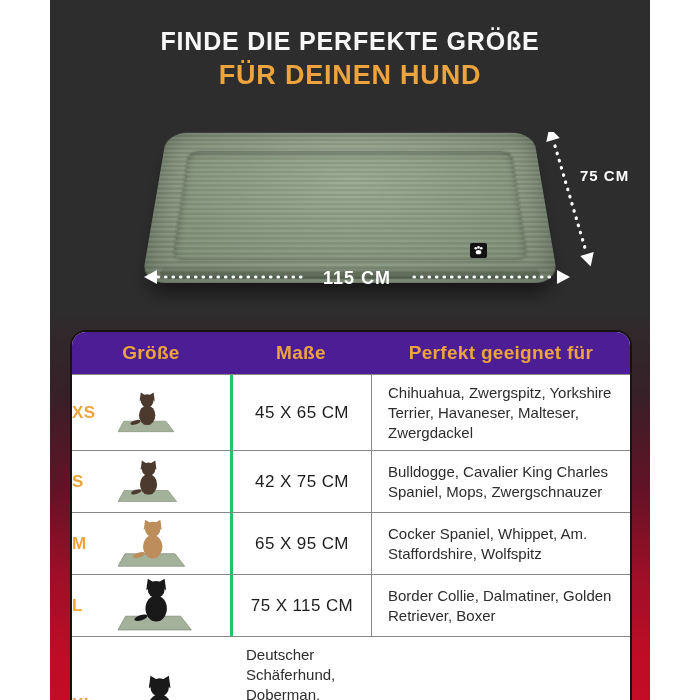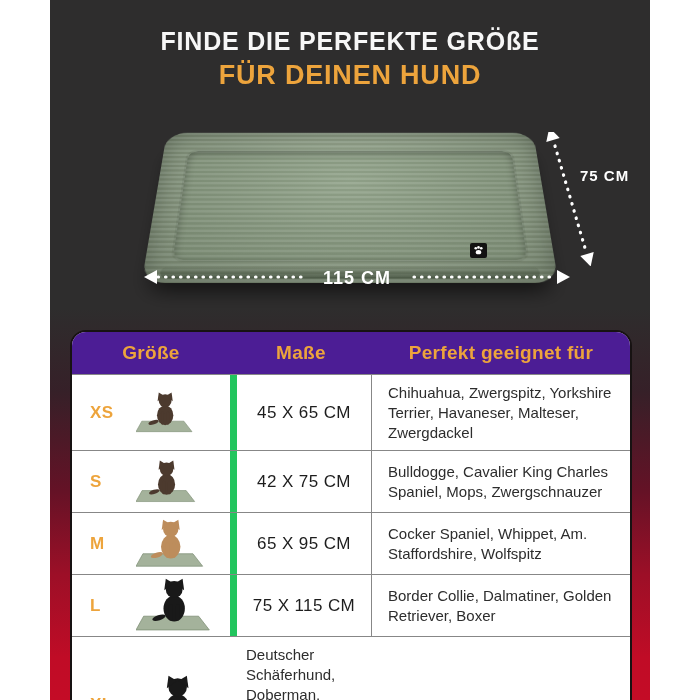--- a/index.html
+++ b/index.html
@@ -35,24 +35,24 @@
   .dim-h{position:absolute;left:488px;top:132px;width:64px;height:134px;}
   .lab-h{position:absolute;left:530px;top:167px;color:#fff;font-size:15px;font-weight:700;letter-spacing:1px;white-space:nowrap;}
   
   .sizetable{position:absolute;left:20px;top:330px;width:562px;border-radius:16px;overflow:hidden;
     border:2px solid #171212;background:#ffffff;box-sizing:border-box;}
   .thead{display:grid;grid-template-columns:158px 142px 1fr;height:42px;background:#4c1d95;align-items:center;}
   .thead .hc{color:#eda43c;font-size:19px;font-weight:700;text-align:center;letter-spacing:.3px;}
   .trow{display:grid;grid-template-columns:158px 142px 1fr;border-top:1px solid #878787;background:#fff;}
   .trow{min-height:61px;}
   .trow.r4{min-height:66px;}
-  .c1{display:flex;align-items:center;justify-content:flex-start;padding-left:18px;gap:12px;}
+  .c1{display:flex;align-items:center;justify-content:flex-start;gap:12px;}
   .size{color:#eda43c;font-size:17px;font-weight:800;width:34px;letter-spacing:.5px;}
   .c2{display:flex;align-items:center;justify-content:center;color:#1d1d1d;font-size:17px;letter-spacing:.4px;
-    border-left:7px solid #22c55e;border-right:1px solid #878787;}
+    border-left:3px solid #22c55e;border-right:1px solid #878787;}
   .c3{display:flex;align-items:center;color:#2d2d2d;font-size:15px;line-height:1.32;padding:8px 14px 8px 16px;}
   .dogsvg{display:block;}
   .r0 .dogsvg{height:42px;} .r1 .dogsvg{height:44px;} .r2 .dogsvg{height:50px;} .r3 .dogsvg{height:55px;} .r4 .dogsvg{height:60px;}
 </style>
 </head>
 <body>
 
 <div id="stage">
 
   <div class="titleblock">

